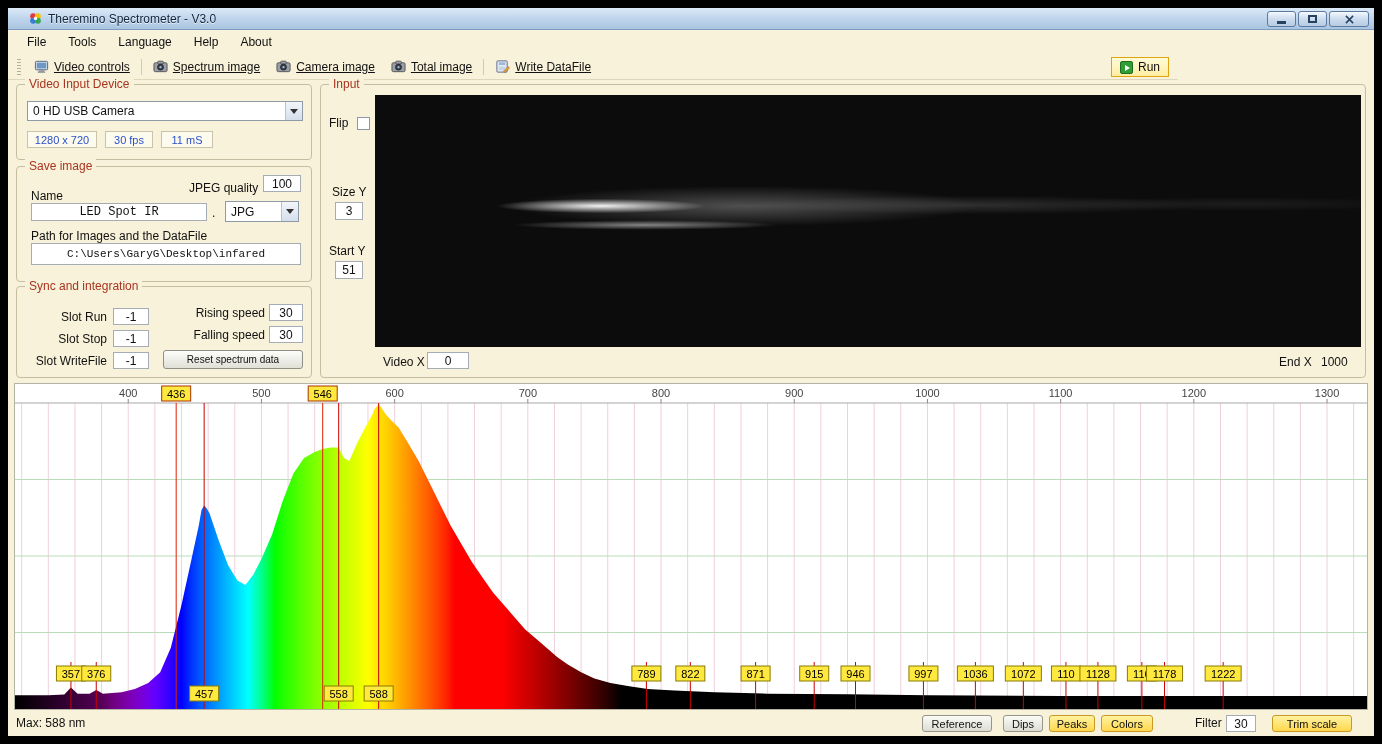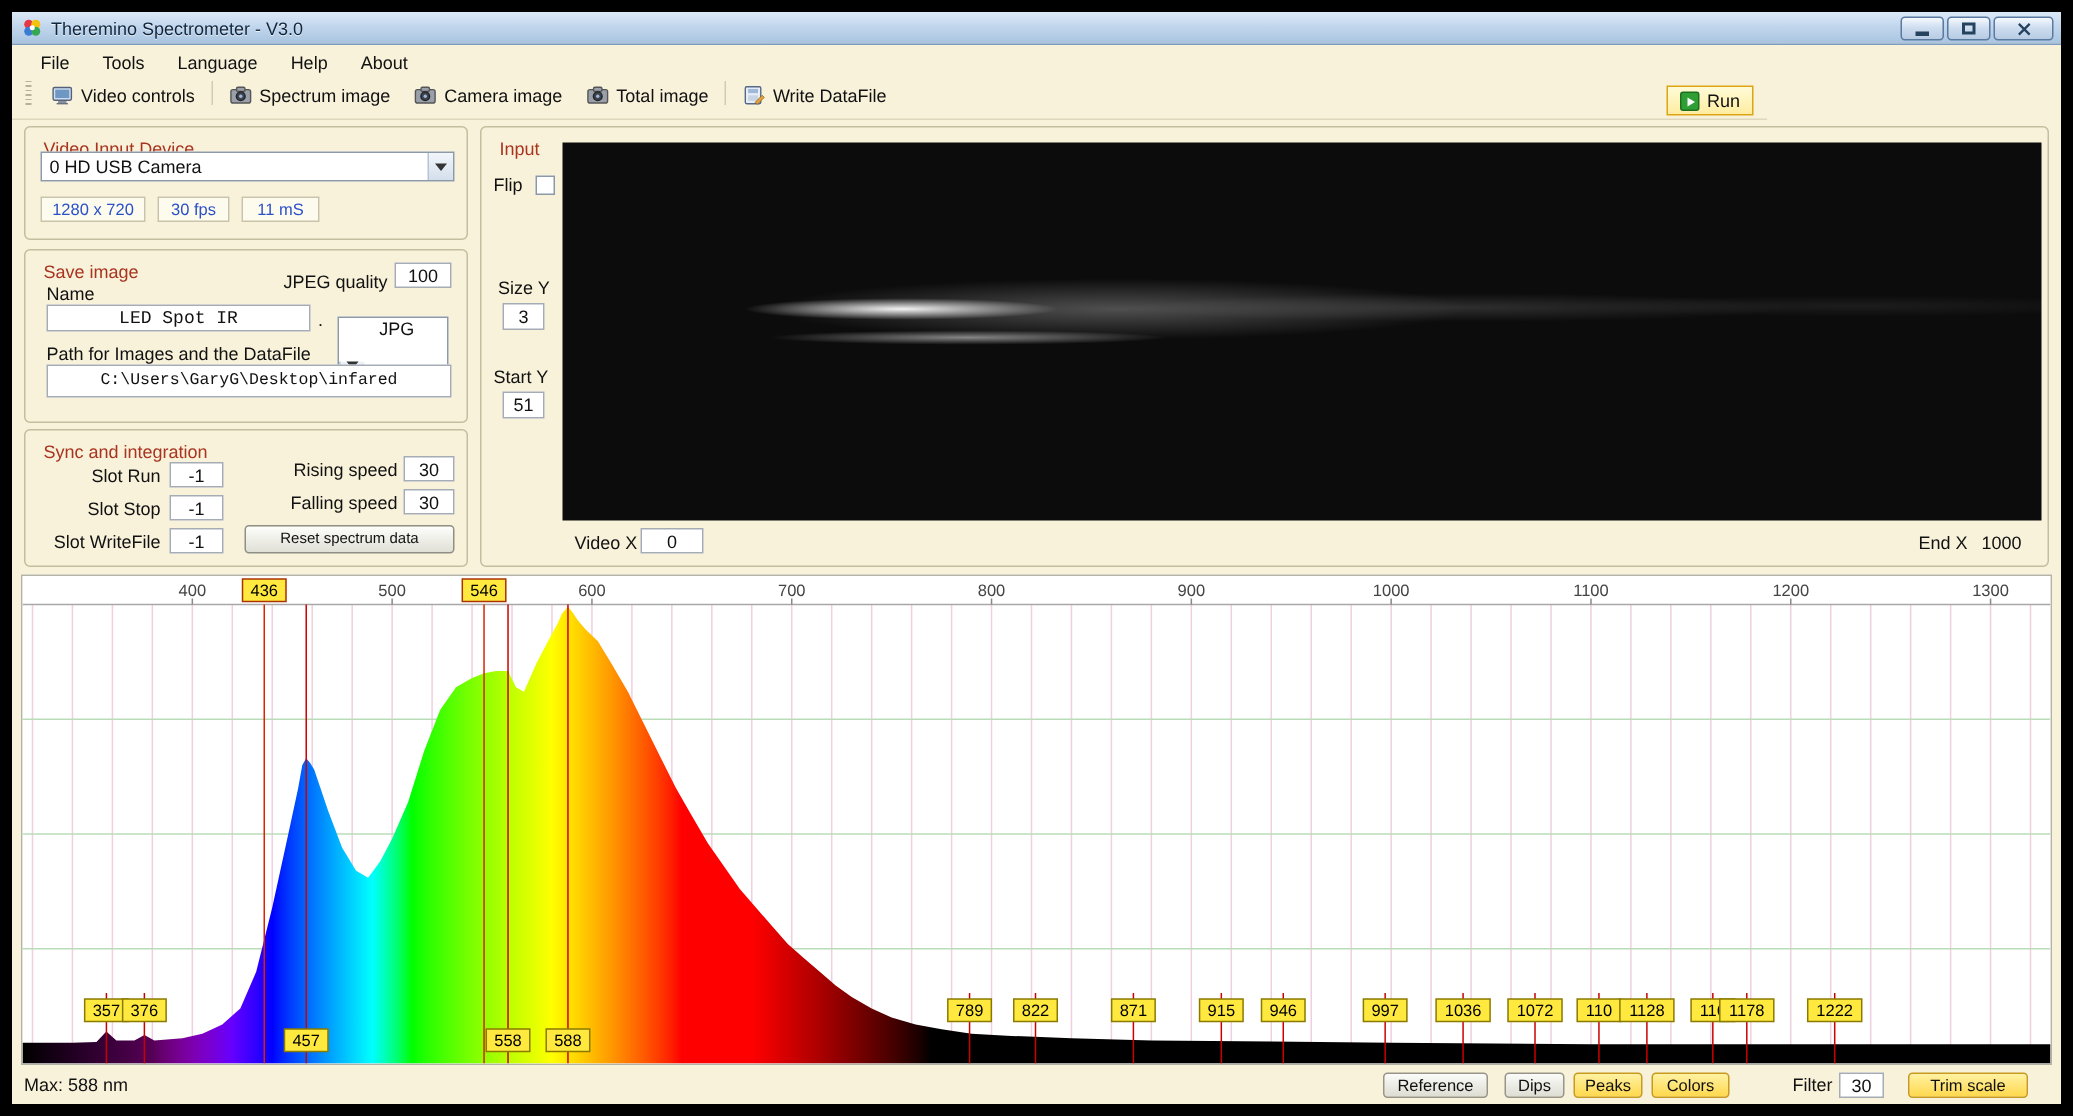--- a/index.html
+++ b/index.html
@@ -4,49 +4,49 @@
 <style>
   *{margin:0;padding:0;box-sizing:border-box;}
   html,body{width:1382px;height:744px;overflow:hidden;}
   body{font-family:"Liberation Sans",sans-serif;font-size:12px;color:#111;background:#000;}
   .frame{position:relative;width:1382px;height:744px;background:#000;}
   .inner{position:absolute;left:8px;top:8px;width:1366px;height:728px;background:#f8f2da;}
 
   
   .titlebar{position:absolute;left:0;top:0;width:1366px;height:22px;
     background:linear-gradient(#dce9f7 0%,#bfd5ec 50%,#a9c4e0 100%);
-    border-bottom:1px solid #7e9cbf;display:flex;align-items:center;padding:0 6px;}
+    border-bottom:1px solid #7e9cbf;display:flex;align-items:center;padding:0 20px;}
   .titlebar .title{margin-left:5px;color:#10253c;font-size:12px;text-shadow:0 1px 0 rgba(255,255,255,.7);}
   .winbtns{position:absolute;right:5px;top:3px;display:flex;gap:2px;}
   .wbtn{width:29px;height:16px;border:1px solid #5a7aa0;border-radius:3px;
     background:linear-gradient(#f5f9fd,#cfdef0 45%,#b6cbe3);display:flex;align-items:center;justify-content:center;cursor:pointer;}
   .wbtn.close{width:40px;}
   .g-min{width:9px;height:3px;background:#25425f;margin-top:6px;}
   .g-max{width:9px;height:8px;border:2px solid #25425f;}
   .appicon svg{display:block;}
 
   
   .menubar{position:absolute;left:0;top:22px;width:1366px;height:24px;display:flex;align-items:center;padding-left:8px;background:#f8f2da;}
   .menu-item{padding:3px 11px;cursor:pointer;}
 
   
-  .toolbar{position:absolute;left:0;top:46px;width:1170px;height:26px;display:flex;align-items:flex-start;
-    background:#f8f2da;border-bottom:1px solid #ded7bc;padding-left:4px;}
+  .toolbar{position:absolute;left:0;top:46px;width:1170px;height:26px;display:flex;align-items:center;
+    background:#f8f2da;border-bottom:1px solid #ded7bc;padding-left:4px;text-decoration:underline;}
   .grip{width:4px;height:16px;margin:0 5px;background:repeating-linear-gradient(to bottom,#b9b197 0 1px,transparent 1px 3px);}
   .tool-item{display:flex;align-items:center;gap:5px;padding:2px 8px;cursor:pointer;}
   .tool-item svg{display:block;}
   .tsep{width:1px;height:16px;background:#d2cbb0;margin:0 3px;}
   .run-btn{position:absolute;right:9px;top:3px;width:58px;height:20px;background:linear-gradient(#fffbd8,#ffedA0);
     border:1px solid #dfa412;display:flex;align-items:center;justify-content:center;gap:5px;cursor:pointer;font-size:12px;}
   .run-icon{width:13px;height:13px;background:#2f9e34;border:1px solid #1c6e20;border-radius:2px;position:relative;}
   .run-icon::after{content:"";position:absolute;left:4px;top:3px;border-left:5px solid #fff;border-top:3px solid transparent;border-bottom:3px solid transparent;}
 
   
   .group{position:absolute;border:1px solid #c4bd9f;border-radius:4px;}
-  .glabel{position:absolute;top:-8px;left:8px;background:#f8f2da;padding:0 4px;color:#a93420;font-size:12px;white-space:nowrap;margin-top:15px;}
+  .glabel{position:absolute;top:-8px;left:8px;background:#f8f2da;padding:0 4px;color:#a93420;font-size:12px;white-space:nowrap;}
 
   .field{position:absolute;background:#fff;border:1px solid #a5acb5;display:flex;align-items:center;justify-content:center;font-size:12px;}
   .mono{font-family:"Liberation Mono",monospace;}
   .lbl{position:absolute;font-size:12px;white-space:nowrap;}
   .lbl.r{text-align:right;}
   .chipbtn{position:absolute;border:1px solid #c9c3a9;background:#fdfbee;color:#2b50c8;font-size:11px;
     display:flex;align-items:center;justify-content:center;cursor:pointer;}
   .combo{position:absolute;background:#fff;border:1px solid #8f9aa8;display:flex;align-items:center;cursor:pointer;}
   .combo-text{padding-left:5px;flex:1;white-space:nowrap;overflow:hidden;}
   .combo-arrow{width:17px;align-self:stretch;background:linear-gradient(#f2f6fa,#d4dfec);border-left:1px solid #b8c4d2;
@@ -179,21 +179,21 @@
       <span class="chipbtn" style="left:144px;top:46px;width:52px;height:17px;">11 mS</span>
     </div>
 
     <div class="group" style="left:8px;top:158px;width:296px;height:116px;">
       <span class="glabel">Save image</span>
       <span class="lbl" style="left:172px;top:14px;">JPEG quality</span>
       <span class="field" style="left:246px;top:8px;width:38px;height:17px;">100</span>
       <span class="lbl" style="left:14px;top:22px;">Name</span>
       <span class="field mono" style="left:14px;top:36px;width:176px;height:18px;">LED Spot IR</span>
       <span class="lbl" style="left:195px;top:39px;">.</span>
-      <div class="combo" style="left:208px;top:44px;width:74px;height:36px;flex-direction:column;">
+      <div class="combo" style="left:208px;top:34px;width:74px;height:21px;">
         <span class="combo-text">JPG</span>
         <span class="combo-arrow">
             <span class="tri"></span>
           </span>
       </div>
       <span class="lbl" style="left:14px;top:62px;">Path for Images and the DataFile</span>
       <span class="field mono" style="left:14px;top:76px;width:270px;height:22px;font-size:11px;">C:\Users\GaryG\Desktop\infared</span>
     </div>
 
     <div class="group" style="left:8px;top:278px;width:296px;height:92px;">

